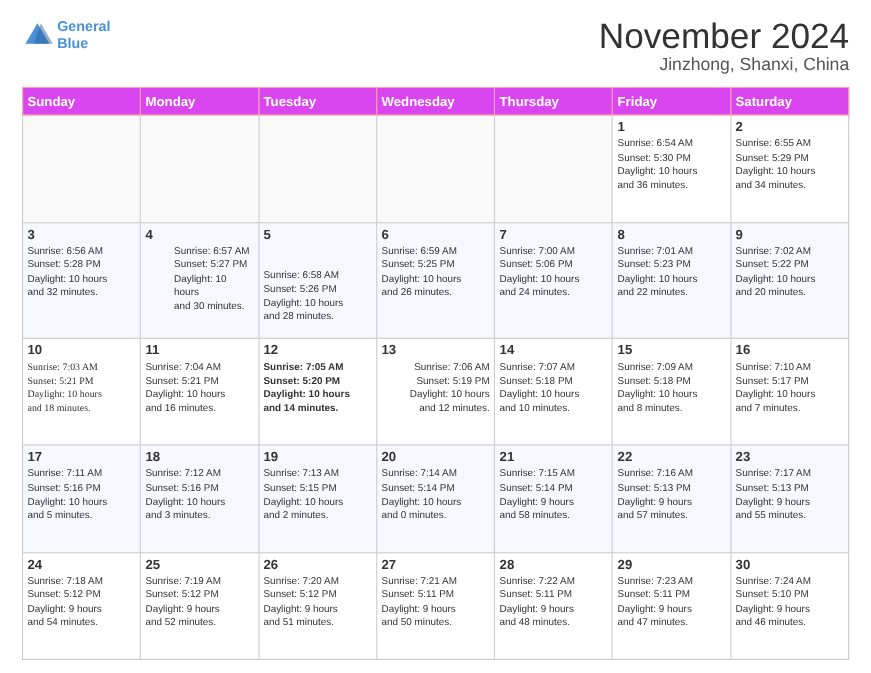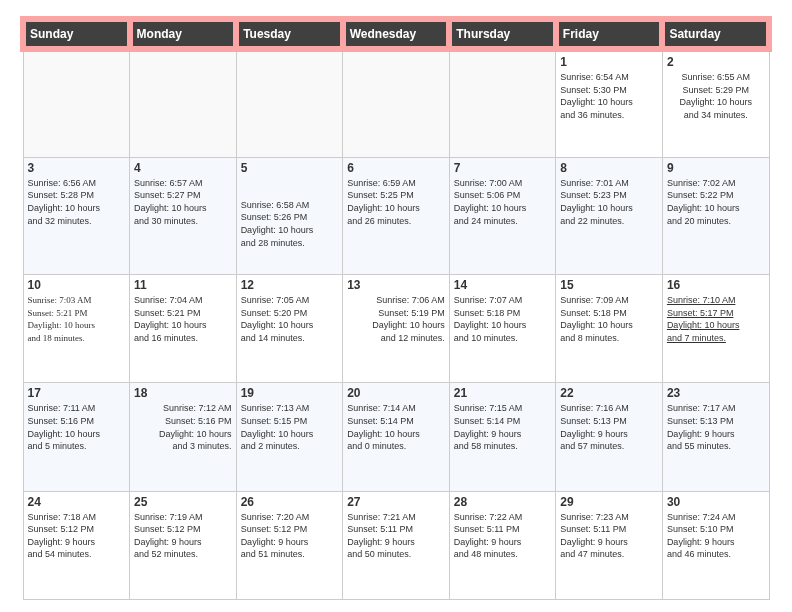--- a/index.html
+++ b/index.html
@@ -54,27 +54,27 @@
       font-size: 16px;
       color: #555;
     }
     .calendar {
       flex: 1;
       border-collapse: collapse;
       width: 100%;
       table-layout: fixed;
     }
     .calendar th {
-      background-color: #404040;
+      background-color: #d946ef;
       color: #fff;
       font-size: 12px;
       font-weight: bold;
       padding: 5px 4px;
       text-align: left;
-      border: 6px solid #fca5a5;
+      border: 1px solid #fca5a5;
     }
     .calendar td {
       border: 1px solid #ccc;
       vertical-align: top;
       padding: 3px 4px;
       font-size: 9.5px;
       color: #333;
       height: 88px;
       background: #fff;
     }
@@ -96,20 +96,36 @@
       color: #333;
     }
     .empty {
       background: #f9f9f9 !important;
     }
   </style>
 </head>
 <body>
 
 <div class="page">
+  <div class="header">
+    <div class="logo">
+      <svg class="logo-icon" viewBox="0 0 36 36">
+        <polygon points="18,4 32,28 4,28" fill="#4a90d9"></polygon>
+        <polygon points="22,4 36,28 14,28" fill="#2a6099" opacity="0.5"></polygon>
+      </svg>
+      <div class="logo-text">
+        <div><span>General</span></div>
+        <div><span style="color:#4a90d9">Blue</span></div>
+      </div>
+    </div>
+    <div class="title-block">
+      <div class="month-title">November 2024</div>
+      <div class="location-title">Jinzhong, Shanxi, China</div>
+    </div>
+  </div>
 
   <table class="calendar">
     <thead>
       <tr>
       <th>Sunday</th>
           <th>Monday</th>
           <th>Tuesday</th>
           <th>Wednesday</th>
           <th>Thursday</th>
           <th>Friday</th>
@@ -125,37 +141,37 @@
           <td class="empty"></td>
           <td>
             <span class="day-num">1</span>
             <div class="day-info" style="white-space: pre-line;">Sunrise: 6:54 AM
 Sunset: 5:30 PM
 Daylight: 10 hours
 and 36 minutes.</div>
           </td>
           <td>
             <span class="day-num">2</span>
-            <div class="day-info" style="white-space: pre-line; text-align: center;">Sunrise: 6:55 AM
+            <div class="day-info" style="white-space: pre-line;">Sunrise: 6:55 AM
 Sunset: 5:29 PM
 Daylight: 10 hours
 and 34 minutes.</div>
           </td>
         </tr>
         <tr>
           <td>
             <span class="day-num">3</span>
             <div class="day-info" style="white-space: pre-line;">Sunrise: 6:56 AM
 Sunset: 5:28 PM
 Daylight: 10 hours
 and 32 minutes.</div>
           </td>
           <td>
             <span class="day-num">4</span>
-            <div class="day-info" style="white-space: pre-line;">Sunrise: 6:57 AM
+            <div class="day-info" style="white-space: pre-line; margin-left: 26px;">Sunrise: 6:57 AM
 Sunset: 5:27 PM
 Daylight: 10 hours
 and 30 minutes.</div>
           </td>
           <td>
             <span class="day-num">5</span>
             <div class="day-info" style="white-space: pre-line; margin-top: 24px;">Sunrise: 6:58 AM
 Sunset: 5:26 PM
 Daylight: 10 hours
 and 28 minutes.</div>
@@ -199,21 +215,21 @@
           </td>
           <td>
             <span class="day-num">11</span>
             <div class="day-info" style="white-space: pre-line;">Sunrise: 7:04 AM
 Sunset: 5:21 PM
 Daylight: 10 hours
 and 16 minutes.</div>
           </td>
           <td>
             <span class="day-num">12</span>
-            <div class="day-info" style="white-space: pre-line;">Sunrise: 7:05 AM
+            <div class="day-info" style="white-space: pre-line; font-weight: bold;">Sunrise: 7:05 AM
 Sunset: 5:20 PM
 Daylight: 10 hours
 and 14 minutes.</div>
           </td>
           <td>
             <span class="day-num">13</span>
             <div class="day-info" style="white-space: pre-line; text-align: right;">Sunrise: 7:06 AM
 Sunset: 5:19 PM
 Daylight: 10 hours
 and 12 minutes.</div>
@@ -227,37 +243,37 @@
           </td>
           <td>
             <span class="day-num">15</span>
             <div class="day-info" style="white-space: pre-line;">Sunrise: 7:09 AM
 Sunset: 5:18 PM
 Daylight: 10 hours
 and 8 minutes.</div>
           </td>
           <td>
             <span class="day-num">16</span>
-            <div class="day-info" style="white-space: pre-line; text-decoration: underline;">Sunrise: 7:10 AM
+            <div class="day-info" style="white-space: pre-line;">Sunrise: 7:10 AM
 Sunset: 5:17 PM
 Daylight: 10 hours
 and 7 minutes.</div>
           </td>
         </tr>
         <tr>
           <td>
             <span class="day-num">17</span>
             <div class="day-info" style="white-space: pre-line;">Sunrise: 7:11 AM
 Sunset: 5:16 PM
 Daylight: 10 hours
 and 5 minutes.</div>
           </td>
           <td>
             <span class="day-num">18</span>
-            <div class="day-info" style="white-space: pre-line; text-align: right;">Sunrise: 7:12 AM
+            <div class="day-info" style="white-space: pre-line;">Sunrise: 7:12 AM
 Sunset: 5:16 PM
 Daylight: 10 hours
 and 3 minutes.</div>
           </td>
           <td>
             <span class="day-num">19</span>
             <div class="day-info" style="white-space: pre-line;">Sunrise: 7:13 AM
 Sunset: 5:15 PM
 Daylight: 10 hours
 and 2 minutes.</div>

